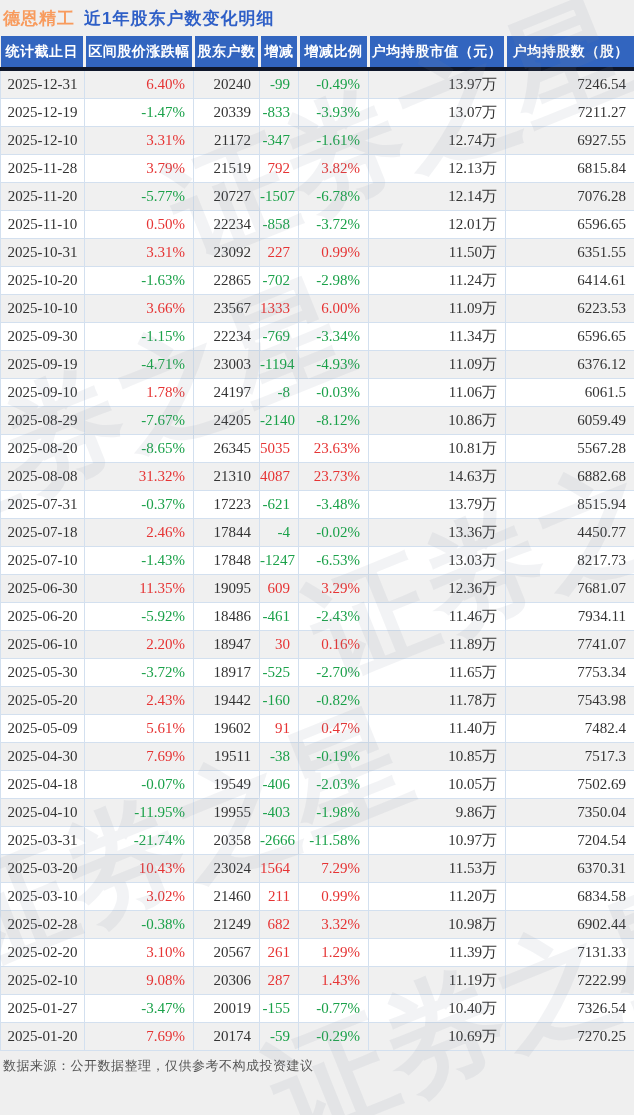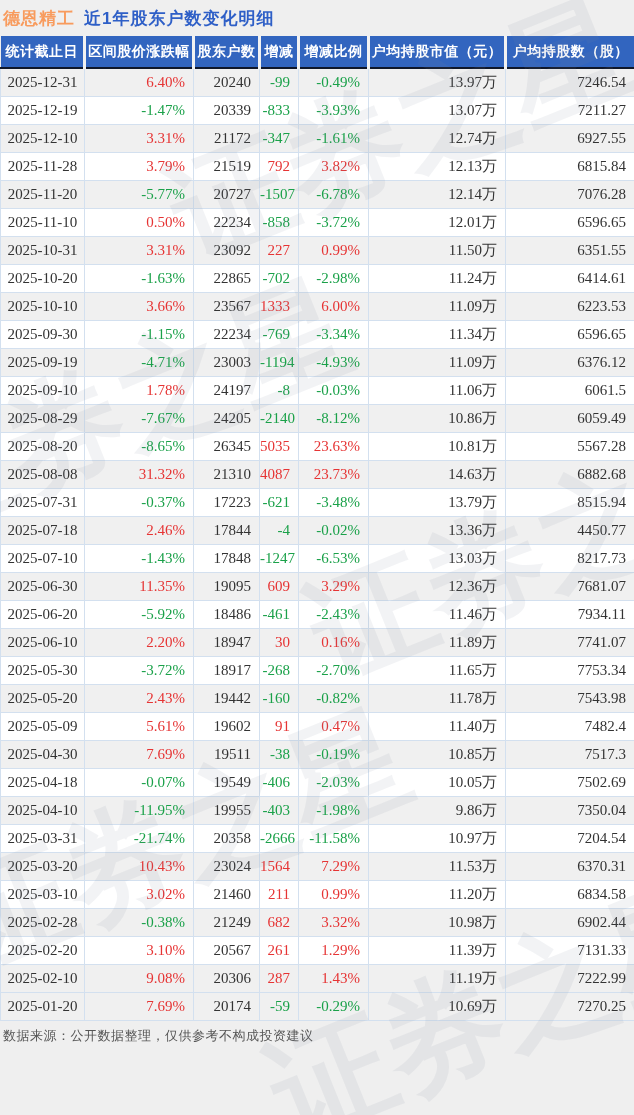--- a/index.html
+++ b/index.html
@@ -27,21 +27,21 @@
   }
   thead th {
     background:#3265bf;
     color:#ffffff;
     font-size:14px;
     font-weight:bold;
     height:31px;
     padding:0;
     text-align:center;
     border-left:3px solid #f2f2f2;
-    border-bottom:2px solid #0f172a;
+    border-bottom:4px solid #0f172a;
     letter-spacing:0.5px;
   }
   thead th:first-child { border-left:none; }
 
   tbody td {
     font-family:"Liberation Serif","DejaVu Serif",serif;
     font-size:15px;
     color:#333333;
     height:27px;
     line-height:27px;
@@ -302,21 +302,21 @@
         <td>18947</td>
         <td class="red">30</td>
         <td class="red">0.16%</td>
         <td>11.89万</td>
         <td>7741.07</td>
       </tr>
       <tr class="even">
         <td class="date">2025-05-30</td>
         <td class="green">-3.72%</td>
         <td>18917</td>
-        <td class="green">-268</td>
+        <td class="green">-525</td>
         <td class="green">-2.70%</td>
         <td>11.65万</td>
         <td>7753.34</td>
       </tr>
       <tr class="odd">
         <td class="date">2025-05-20</td>
         <td class="red">2.43%</td>
         <td>19442</td>
         <td class="green">-160</td>
         <td class="green">-0.82%</td>
@@ -406,20 +406,29 @@
       </tr>
       <tr class="odd">
         <td class="date">2025-02-10</td>
         <td class="red">9.08%</td>
         <td>20306</td>
         <td class="red">287</td>
         <td class="red">1.43%</td>
         <td>11.19万</td>
         <td>7222.99</td>
       </tr>
+      <tr class="even">
+        <td class="date">2025-01-27</td>
+        <td class="green">-3.47%</td>
+        <td>20019</td>
+        <td class="green">-155</td>
+        <td class="green">-0.77%</td>
+        <td>10.40万</td>
+        <td>7326.54</td>
+      </tr>
       <tr class="odd">
         <td class="date">2025-01-20</td>
         <td class="red">7.69%</td>
         <td>20174</td>
         <td class="green">-59</td>
         <td class="green">-0.29%</td>
         <td>10.69万</td>
         <td>7270.25</td>
       </tr>
     </tbody>

